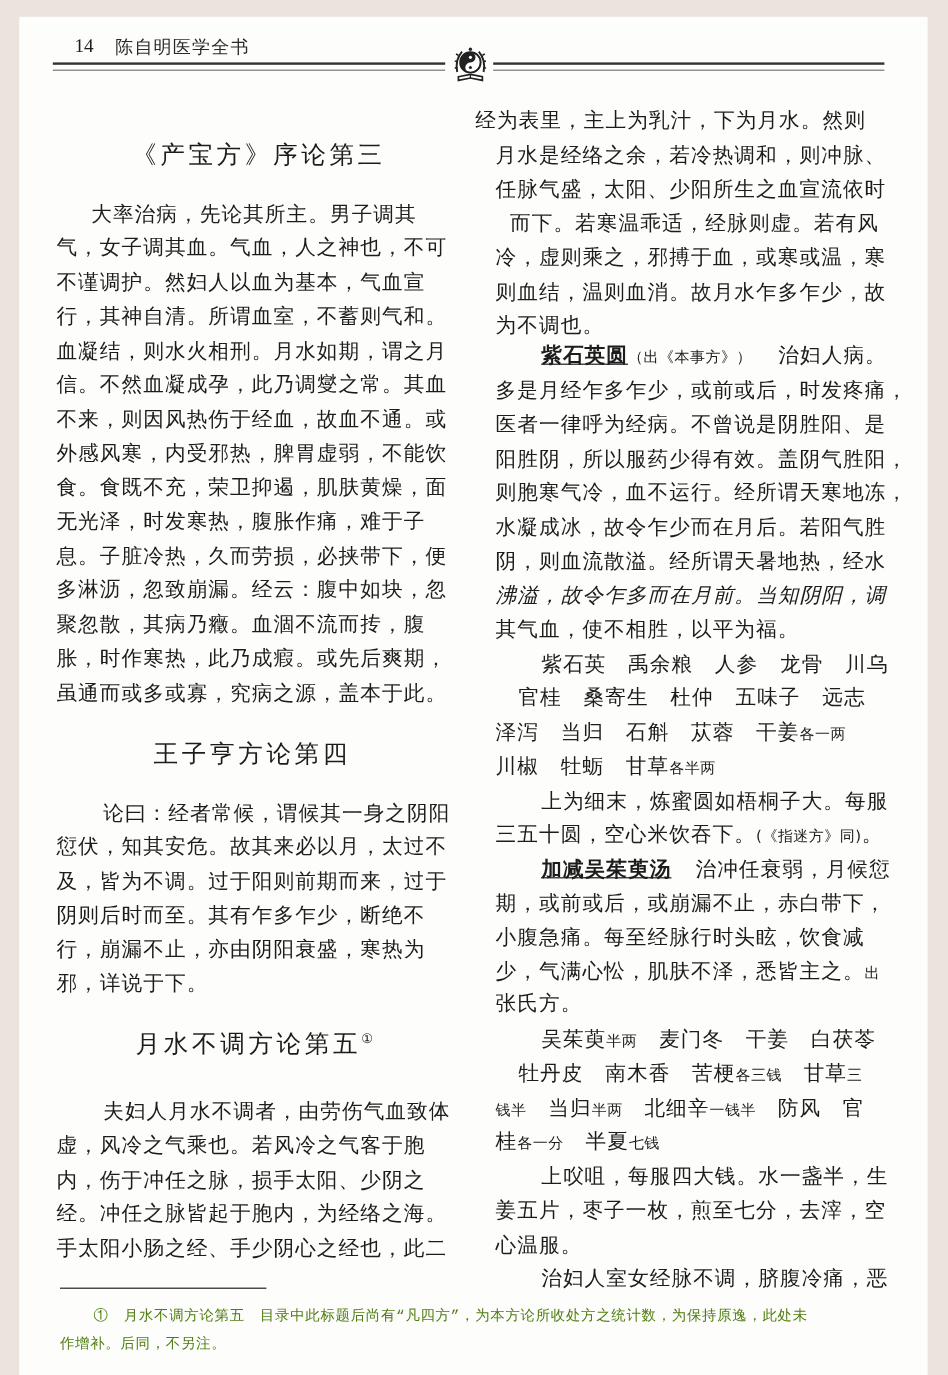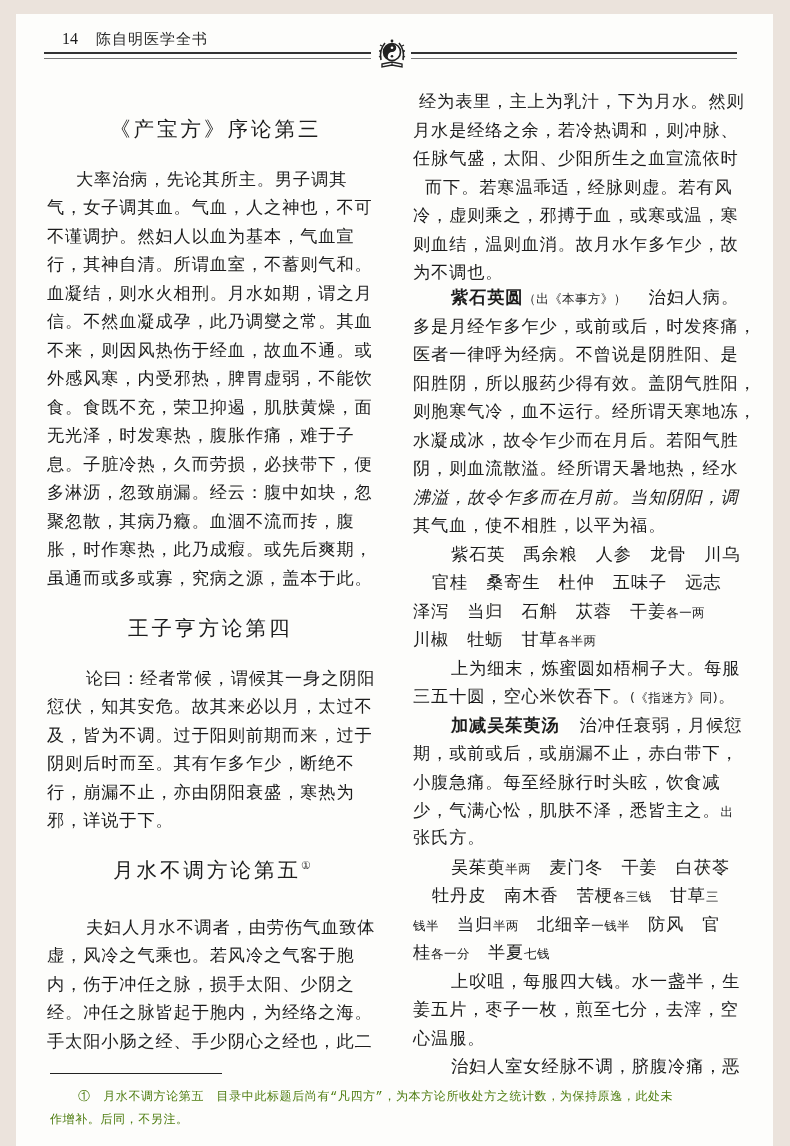--- a/index.html
+++ b/index.html
@@ -7,21 +7,21 @@
          font-family:"DejaVu Serif","Liberation Serif",serif; color:#1c1c1c; }
   .page { position:absolute; left:16px; top:14px; width:757px; height:1132px; background:#fdfdfb; }
   .hdr-num { position:absolute; left:62px; top:30px; font-size:16px; font-family:"Liberation Serif",serif; }
   .hdr-title { position:absolute; left:96px; top:30px; font-size:15px; letter-spacing:1px; font-family:"DejaVu Sans",sans-serif; color:#2a2a2a; }
   .rule { position:absolute; top:52px; height:4px; border-top:2px solid #333; border-bottom:1px solid #777; }
   .rule.l { left:44px; width:327px; }
   .rule.r { left:411px; width:326px; }
   .logo { position:absolute; left:377px; top:38px; width:30px; height:32px; }
   .line { position:absolute; white-space:nowrap; font-size:17.2px; letter-spacing:0.9px; line-height:28px; font-family:"DejaVu Sans",sans-serif; }
   .h { position:absolute; white-space:nowrap; font-size:20.5px; letter-spacing:3px; font-family:"DejaVu Serif",serif; }
-  .b { font-weight:bold; }
+  .b { font-weight:bold;text-decoration:underline; }
   .sm { font-size:12.5px; letter-spacing:0.4px; }
   sup { font-size:11px; }
   .fn-rule { position:absolute; left:50px; top:1073px; width:172px; border-top:1px solid #222; }
   .fn { position:absolute; white-space:nowrap; font-size:12px; letter-spacing:0.6px; font-family:Liberation Mono, monospace; color:#4d7c0f; }
 </style>
 </head>
 <body>
 
 <div class="page"></div>
 
@@ -69,21 +69,21 @@
 <div class="line" style="left:47px;top:806px;">邪，详说于下。</div>
 
 <div class="h" style="left:113px;top:856px;"><span>月水不调方论第五</span><sup>①</sup></div>
 
 <div class="line" style="left:86px;top:913px;">夫妇人月水不调者，由劳伤气血致体</div>
 <div class="line" style="left:47px;top:941px;">虚，风冷之气乘也。若风冷之气客于胞</div>
 <div class="line" style="left:47px;top:970px;">内，伤于冲任之脉，损手太阳、少阴之</div>
 <div class="line" style="left:47px;top:998px;">经。冲任之脉皆起于胞内，为经络之海。</div>
 <div class="line" style="left:47px;top:1027px;">手太阳小肠之经、手少阴心之经也，此二</div>
 
-<div class="line" style="left:419px;top:87px;text-align:right;">经为表里，主上为乳汁，下为月水。然则</div>
+<div class="line" style="left:396px;top:87px;text-align:right;">经为表里，主上为乳汁，下为月水。然则</div>
 <div class="line" style="left:413px;top:116px;">月水是经络之余，若冷热调和，则冲脉、</div>
 <div class="line" style="left:413px;top:144px;">任脉气盛，太阳、少阳所生之血宣流依时</div>
 <div class="line" style="left:413px;top:173px;margin-left:12px;">而下。若寒温乖适，经脉则虚。若有风</div>
 <div class="line" style="left:413px;top:201px;">冷，虚则乘之，邪搏于血，或寒或温，寒</div>
 <div class="line" style="left:413px;top:230px;">则血结，温则血消。故月水乍多乍少，故</div>
 <div class="line" style="left:413px;top:258px;">为不调也。</div>
 
 <div class="line" style="left:451px;top:283px;">
   <span class="b">紫石英圆</span><span class="sm">（出《本事方》）</span><span style="display:inline-block;width:22px"></span><span>治妇人病。</span>
 </div>

